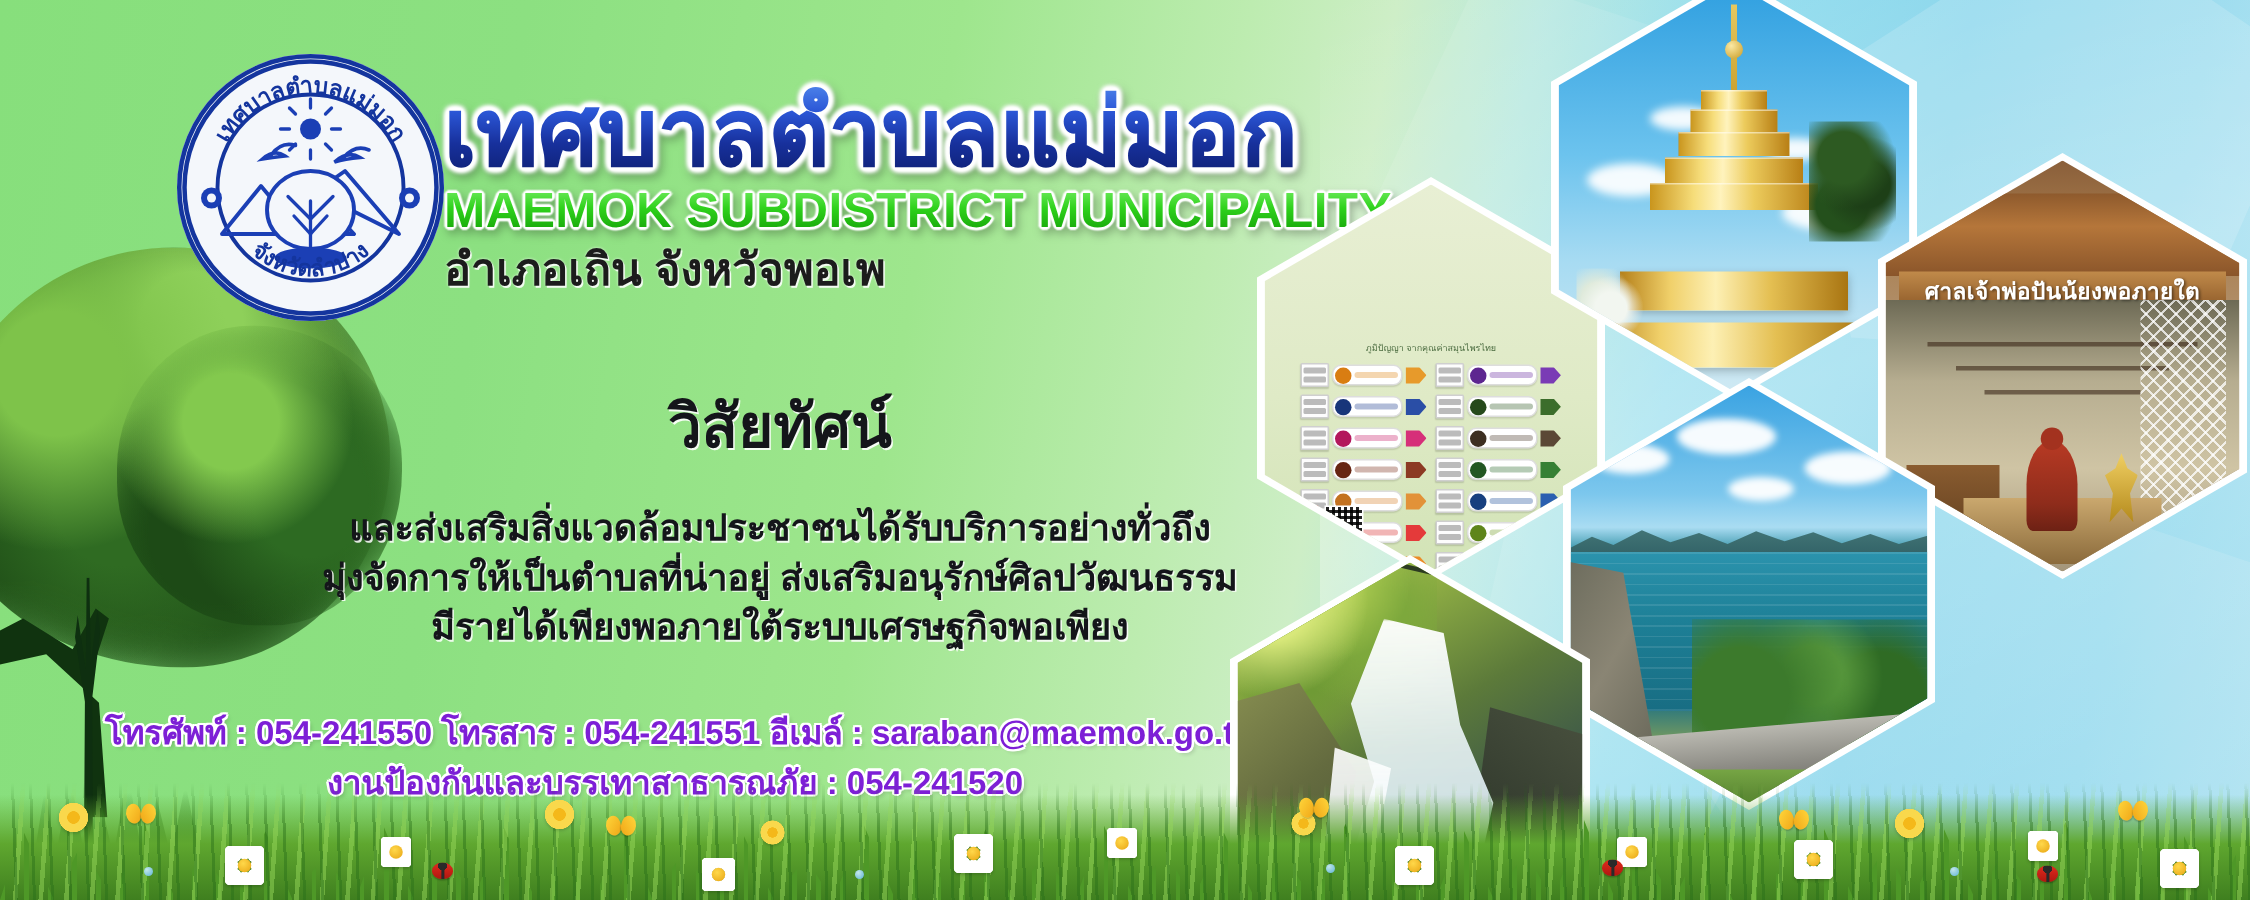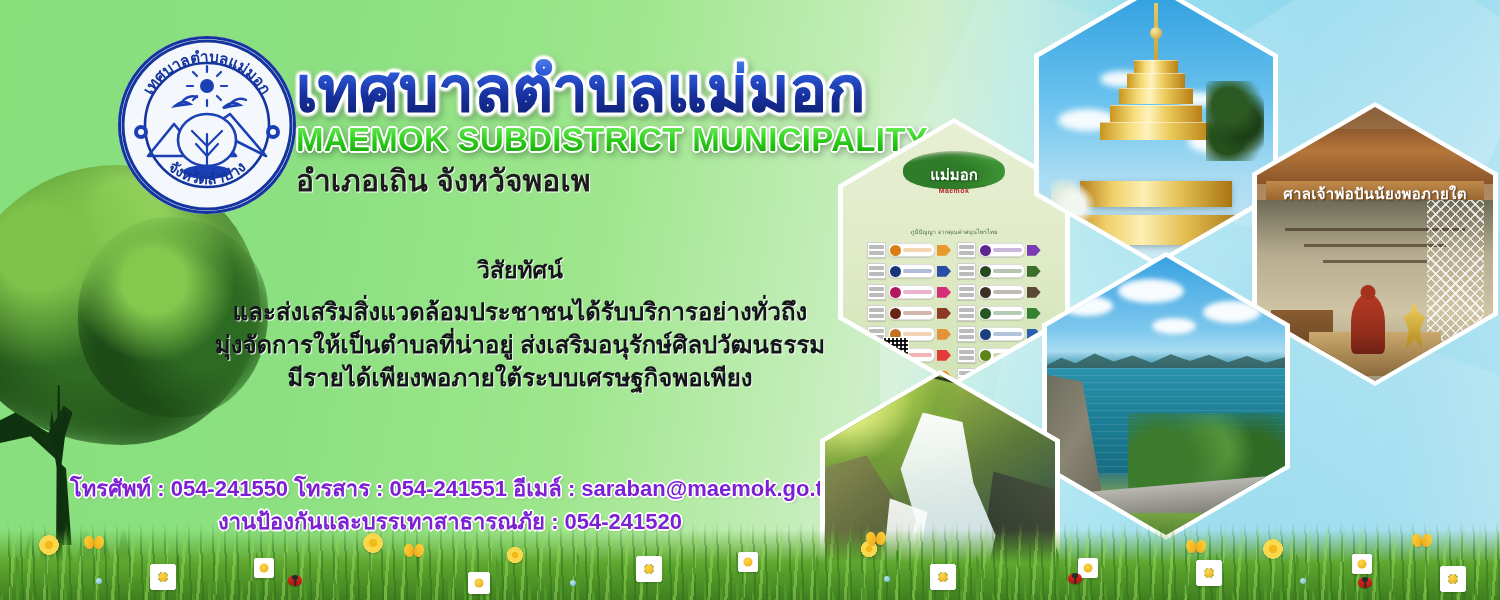--- a/index.html
+++ b/index.html
@@ -119,21 +119,21 @@
     font-size:30px;line-height:1.1;font-weight:bold;color:#1c1c1c;
     text-shadow:1px 1px 0 rgba(255,255,255,.85), 0 0 2px rgba(255,255,255,.7);
     white-space:nowrap;
   }
 
   
   .vision{
     position:absolute;left:190px;top:252px;width:660px;text-align:center;color:#14151a;
   }
   .vision-head{
-    font-size:23px;font-weight:bold;margin-bottom:7px;
+    font-size:40px;font-weight:bold;margin-bottom:20px;
     text-shadow:1px 1px 0 rgba(255,255,255,.9);
   }
   .vision-line{
     font-size:24px;line-height:1.38;font-weight:bold;
     text-shadow:1px 1px 0 rgba(255,255,255,.85);
   }
 
   
   .contact{position:absolute;left:70px;top:472px;width:760px;text-align:center;}
   .contact-line{
@@ -432,25 +432,20 @@
     <div class="vision-line">มีรายได้เพียงพอภายใต้ระบบเศรษฐกิจพอเพียง</div>
   </div>
 
   <div class="contact">
     <div class="contact-line">โทรศัพท์ : 054-241550  โทรสาร : 054-241551 อีเมล์ : saraban@maemok.go.th</div>
     <div class="contact-line l2">งานป้องกันและบรรเทาสาธารณภัย : 054-241520</div>
   </div>
 
   <div class="hexwrap" style="left:838px;top:118px;width:232px;height:268px;">
     <div class="hex hex-poster">
-      <div class="poster-logo">
-        <div class="poster-leaf"></div>
-        <div class="l-th">แม่มอก</div>
-        <div class="l-en">Maemok</div>
-      </div>
       <div class="poster-sub">ภูมิปัญญา จากคุณค่าสมุนไพรไทย</div>
       <div class="poster-grid" id="poster-grid">
           <div class="p-cell">
             <div class="p-box">
               <i></i>
               <i></i>
             </div>
             <div class="p-pill">
               <b style="background: rgb(217, 125, 18);"></b>
               <u style="background: rgb(224, 138, 30); opacity: 0.35;"></u>

